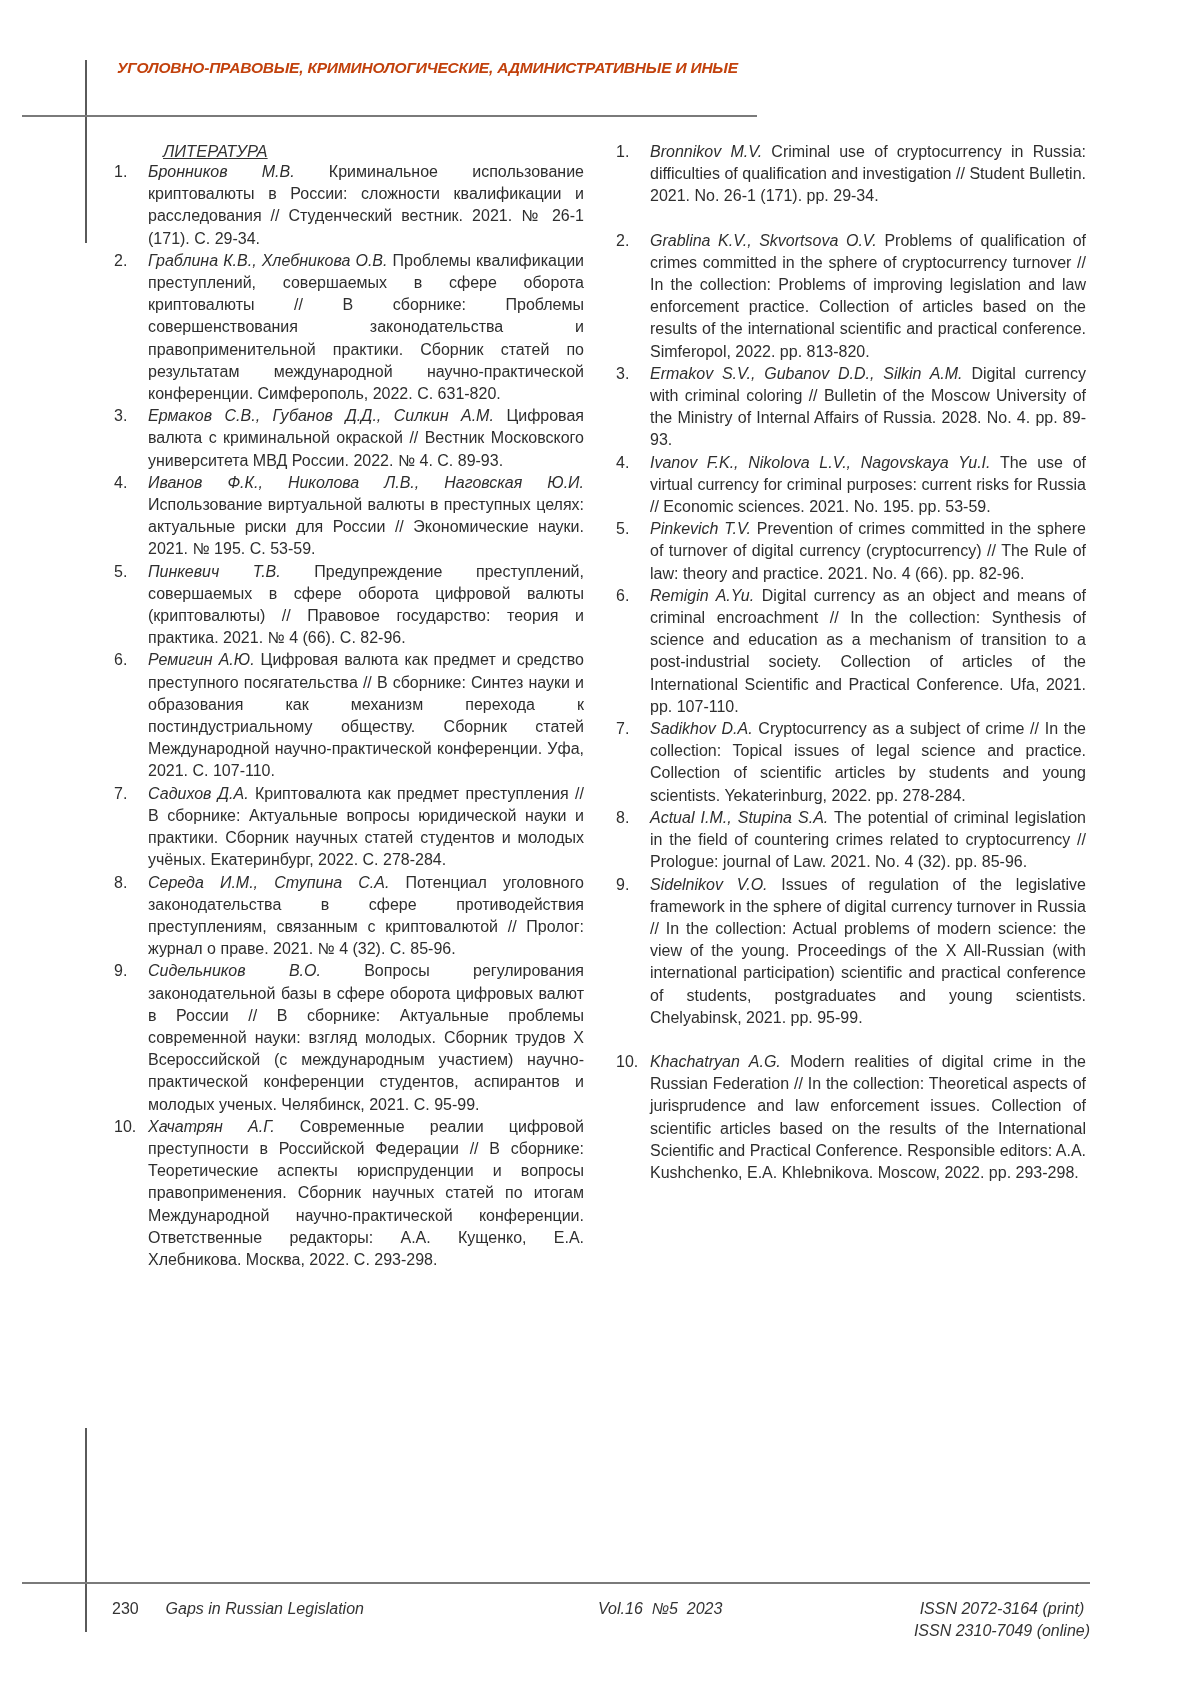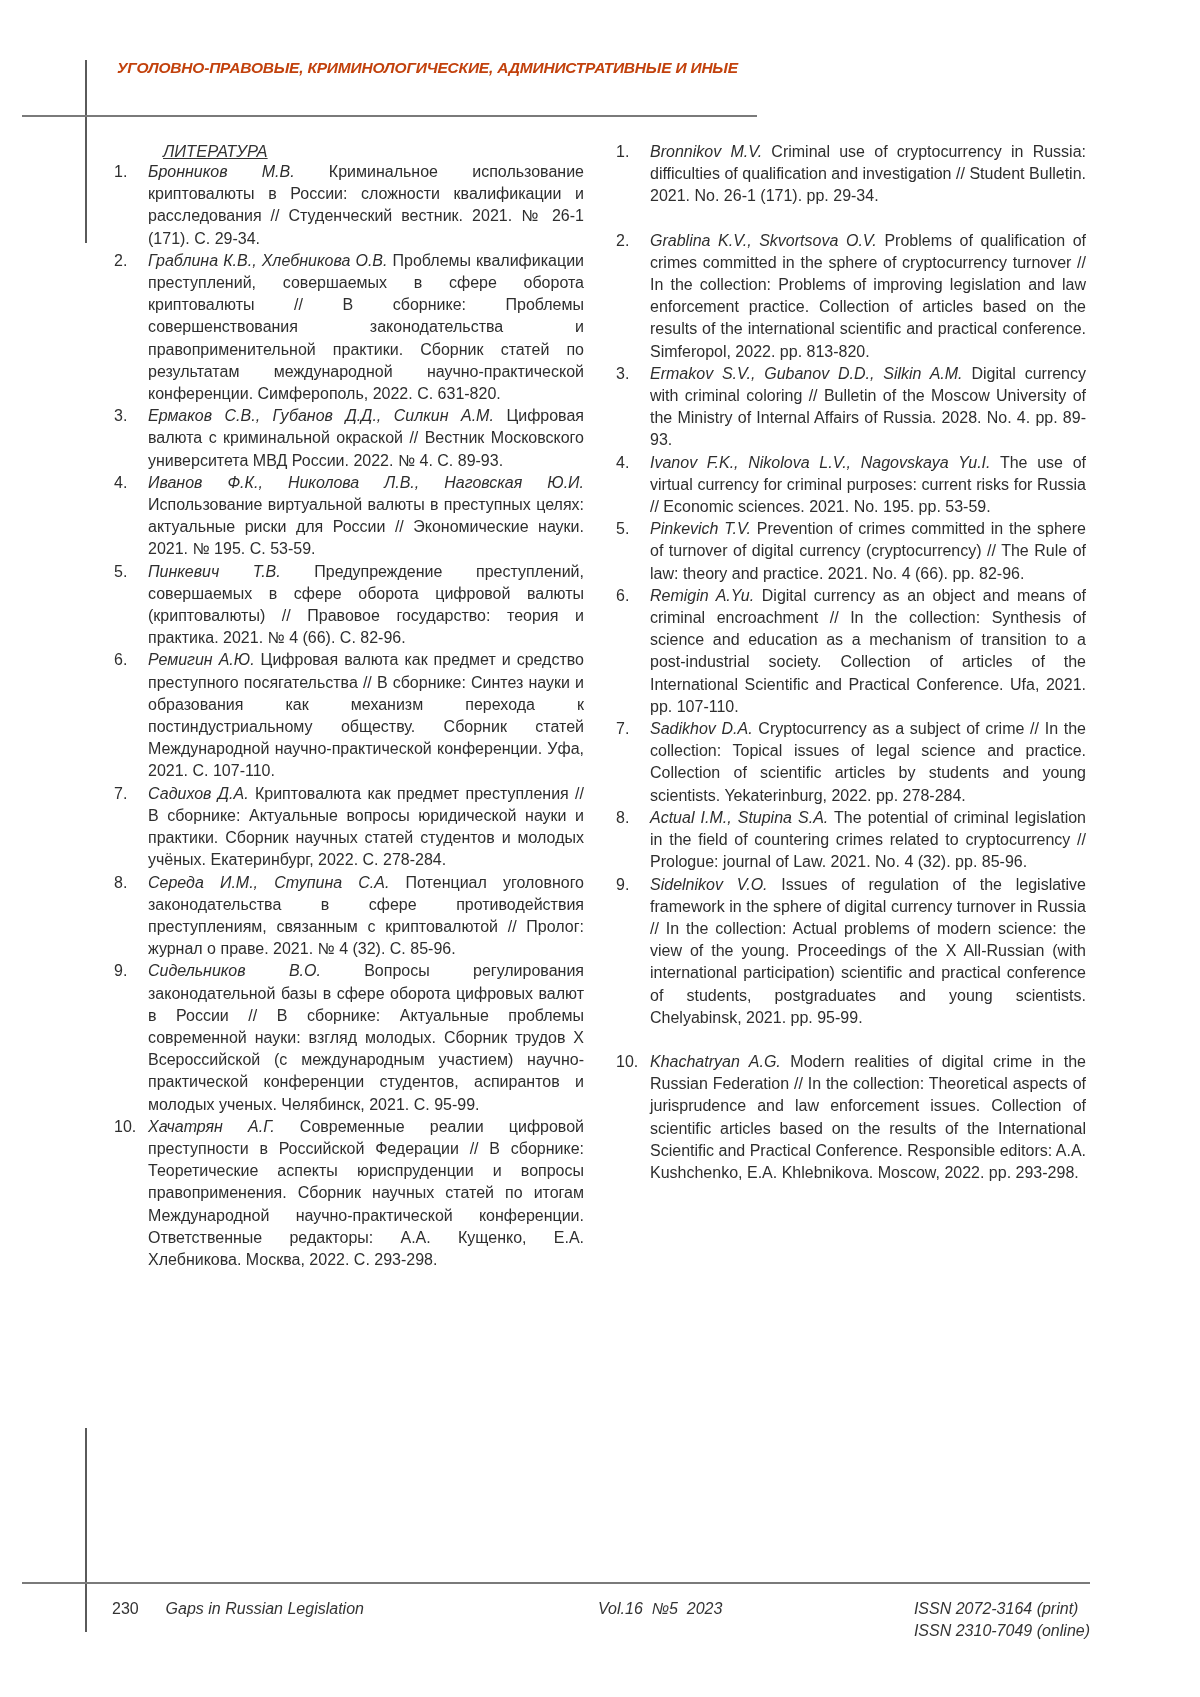--- a/index.html
+++ b/index.html
@@ -67,16 +67,16 @@
     <li><span class="num">10.</span><span class="authors">Khachatryan A.G.</span><span> Modern realities of digital crime in the Russian Federation // In the collection: Theoretical aspects of jurisprudence and law enforcement issues. Collection of scientific articles based on the results of the International Scientific and Practical Conference. Responsible editors: A.A. Kushchenko, E.A. Khlebnikova. Moscow, 2022. pp. 293-298.</span></li>
   </ol>
 </div>
 
 <div class="footer" style="left:112px;">
   <span class="page-num">230</span>
   <span style="display:inline-block;width:18px;"></span>
   <span>Gaps in Russian Legislation</span>
 </div>
 <div class="footer" style="left:598px; white-space:pre;">Vol.16  №5  2023</div>
-<div class="footer" style="right:110px; text-align:left;">
+<div class="footer" style="right:110px; text-align:center;">
   <div>ISSN 2072-3164 (print)</div>
   <div>ISSN 2310-7049 (online)</div>
 </div>
 
 </body></html>

